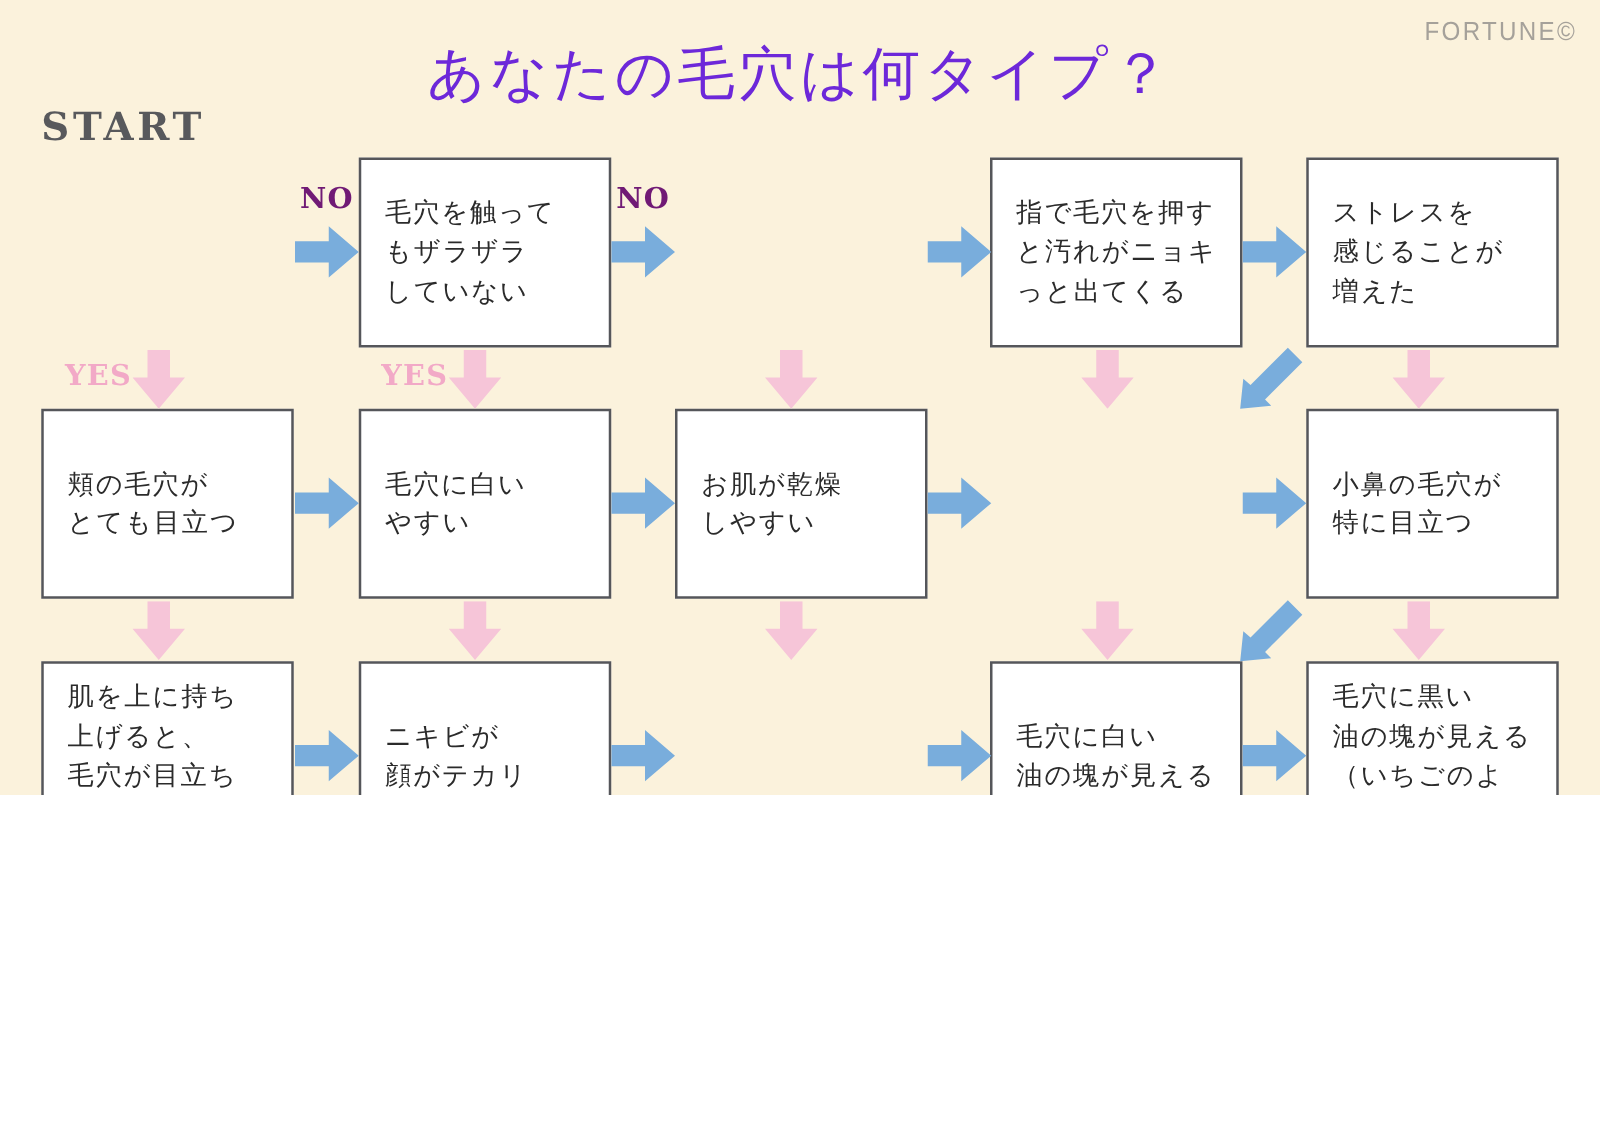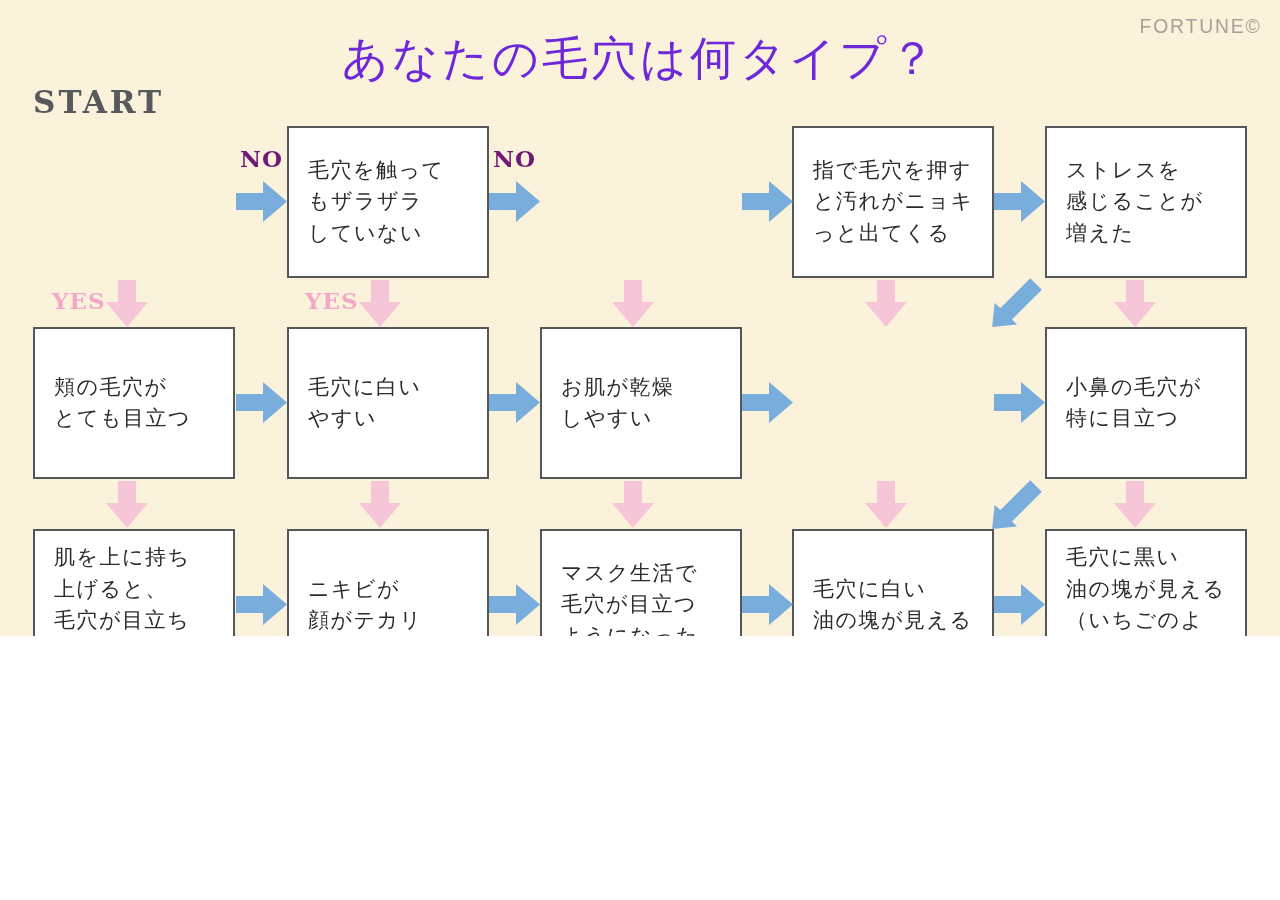--- a/index.html
+++ b/index.html
@@ -89,23 +89,20 @@
 しやすい</div>
   <div class="box c5 r2">小鼻の毛穴が
 特に目立つ</div>
 
   <div class="box c1 r3">肌を上に持ち
 上げると、
 毛穴が目立ち
 にくくなる</div>
   <div class="box c2 r3">ニキビが
 顔がテカリ</div>
-  <div class="box c3 r3">マスク生活で
-毛穴が目立つ
-ようになった</div>
   <div class="box c4 r3">毛穴に白い
 油の塊が見える</div>
   <div class="box c5 r3">毛穴に黒い
 油の塊が見える
 （いちごのよう）</div>
 
   <div class="result res1">A</div>
   <div class="result res2">B</div>
   <div class="result res3">C</div>
   <div class="result res4">D</div>

